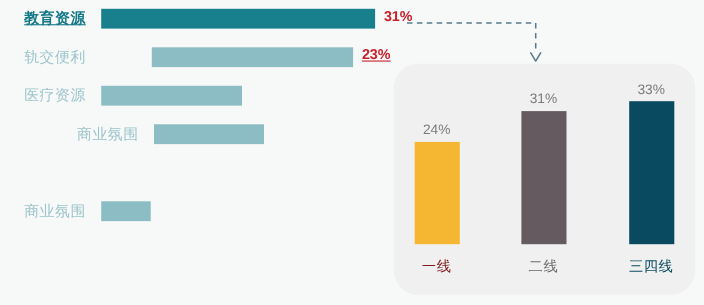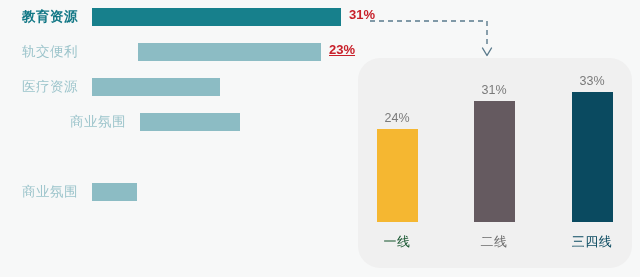--- a/index.html
+++ b/index.html
@@ -42,20 +42,21 @@
     text-align: right;
     padding-right: 0;
     font-size: 13.5px;
     letter-spacing: 0.5px;
     color: #9CC4CB;
     white-space: nowrap;
   }
   .hrow.is-highlight .hlabel {
     color: #137886;
     font-weight: bold;
+    text-decoration: underline;
   }
   .htrack {
     position: relative;
     flex: 1;
     height: 26px;
   }
   .hbar {
     position: absolute;
     left: 14px;
     top: 4px;
@@ -184,21 +185,21 @@
     <path d="M 130.5 40 L 135 47.5 L 139.5 40" fill="none" stroke="#5A7A8C" stroke-width="1.4" stroke-linecap="round" stroke-linejoin="round"></path>
   </svg>
 
   <div id="vbar-panel">
 
     <div class="vcol" style="left:6px;">
       <div class="vbar-wrap">
         <div class="vbar" style="height:93px;background:#F5B731;"></div>
         <div class="vvalue" style="bottom:97px;">24%</div>
       </div>
-      <div class="vcat" style="color:#14532d;">一线</div>
+      <div class="vcat" style="color:#7f1d1d;">一线</div>
     </div>
 
     <div class="vcol" style="left:103px;">
       <div class="vbar-wrap">
         <div class="vbar" style="height:121px;background:#655A60;"></div>
         <div class="vvalue" style="bottom:125px;">31%</div>
       </div>
       <div class="vcat" style="color:#6B6B6B;">二线</div>
     </div>
 

